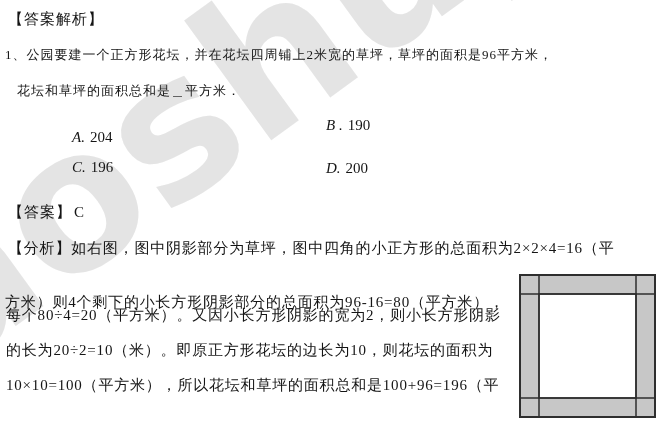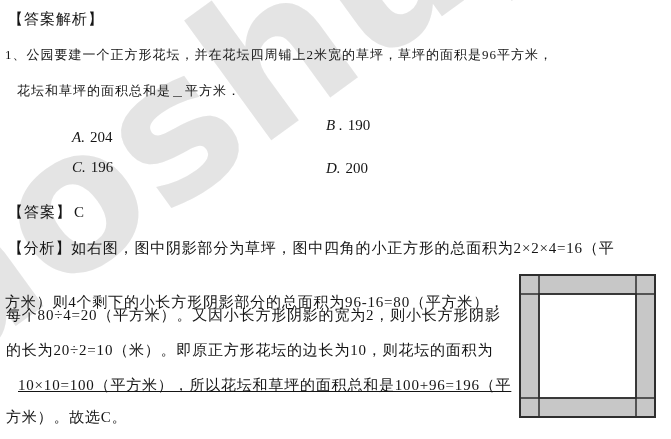--- a/index.html
+++ b/index.html
@@ -44,21 +44,21 @@
   .optC { left: 72px;  top: 159px; }
   .optD { left: 326px; top: 160px; }
   .opt .ol { font-style: italic; margin-right: 5px; }
   .ans { left: 8px; top: 203px; font-size: 15px; letter-spacing: 1px; }
   .ans .ansv { letter-spacing: 0; margin-left: 2px; }
   .aline { font-size: 15px; letter-spacing: 0.8px; }
   .a1 { left: 8px; top: 239px; }
   .a2 { left: 5px; top: 272px; margin-top: 21px; }
   .a3 { left: 6px; top: 306px; }
   .a4 { left: 6px; top: 341px; }
-  .a5 { left: 18px; top: 376px; text-decoration: underline; }
+  .a5 { left: 6px; top: 376px; }
   .a6 { left: 6px; top: 408px; }
   .diagram-wrap {
     position: absolute;
     left: 519px;
     top: 274px;
     width: 137px;
     height: 144px;
     z-index: 1;
   }
   .diagram-wrap svg { display: block; }
@@ -83,21 +83,20 @@
   <div class="txt opt optC"><span class="ol">C.</span><span class="ov">196</span></div>
   <div class="txt opt optD"><span class="ol">D.</span><span class="ov">200</span></div>
 
   <div class="txt ans"><span>【答案】</span><span class="ansv">C</span></div>
 
   <div class="txt aline a1">【分析】如右图，图中阴影部分为草坪，图中四角的小正方形的总面积为2×2×4=16（平</div>
   <div class="txt aline a2">方米）则4个剩下的小长方形阴影部分的总面积为96-16=80（平方米），</div>
   <div class="txt aline a3">每个80÷4=20（平方米）。又因小长方形阴影的宽为2，则小长方形阴影</div>
   <div class="txt aline a4">的长为20÷2=10（米）。即原正方形花坛的边长为10，则花坛的面积为</div>
   <div class="txt aline a5">10×10=100（平方米），所以花坛和草坪的面积总和是100+96=196（平</div>
-  <div class="txt aline a6">方米）。故选C。</div>
 
   <div class="diagram-wrap">
     <svg width="137" height="144" viewBox="0 0 137 144">
       <rect class="outer-rect" x="1" y="1" width="135" height="142" fill="#c7c7c7"></rect>
       <rect class="inner-rect" x="20" y="20" width="97" height="104" fill="#ffffff"></rect>
       <line class="frame-line" x1="20" y1="1" x2="20" y2="143"></line>
       <line class="frame-line" x1="117" y1="1" x2="117" y2="143"></line>
       <line class="frame-line" x1="1" y1="20" x2="136" y2="20"></line>
       <line class="frame-line" x1="1" y1="124" x2="136" y2="124"></line>
     </svg>

